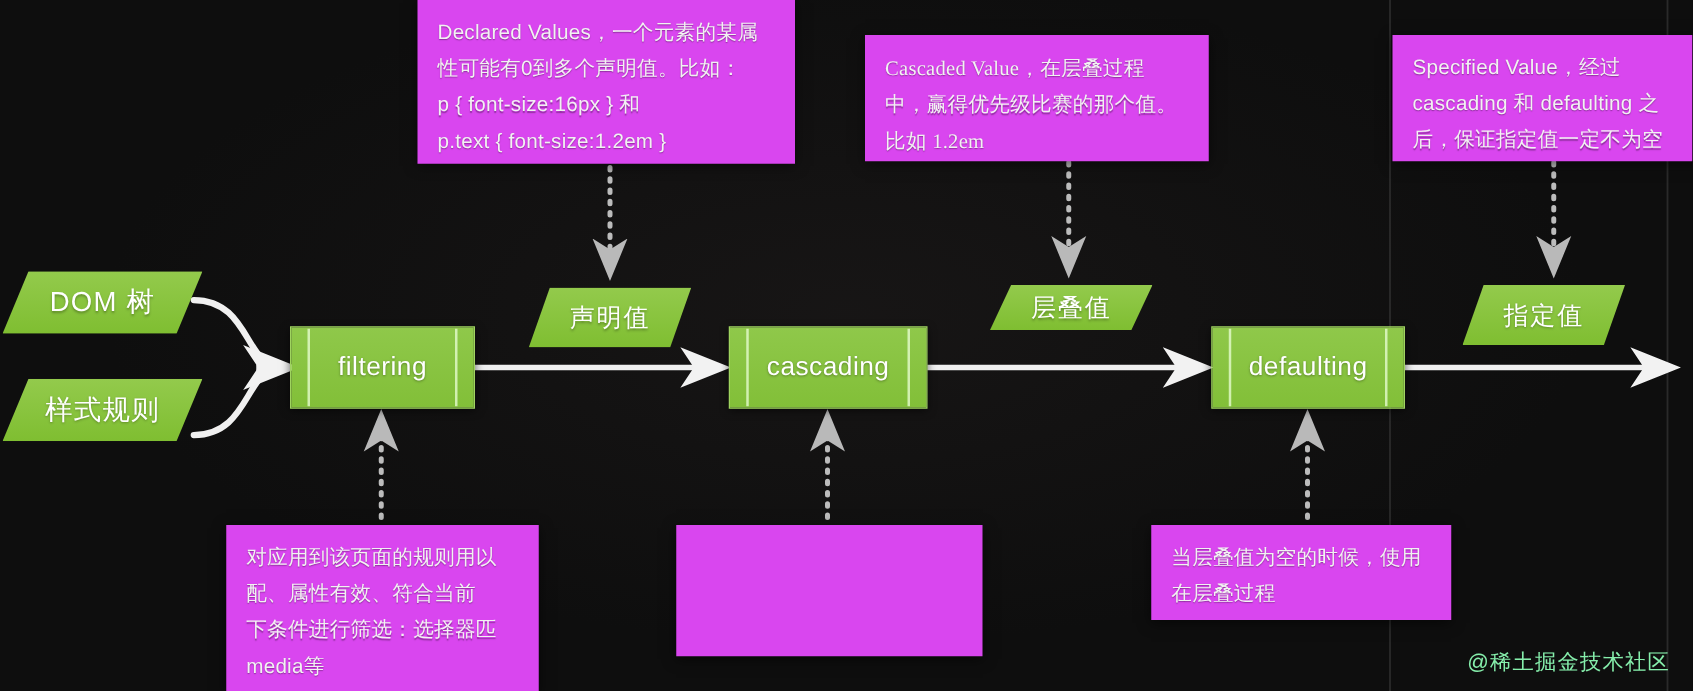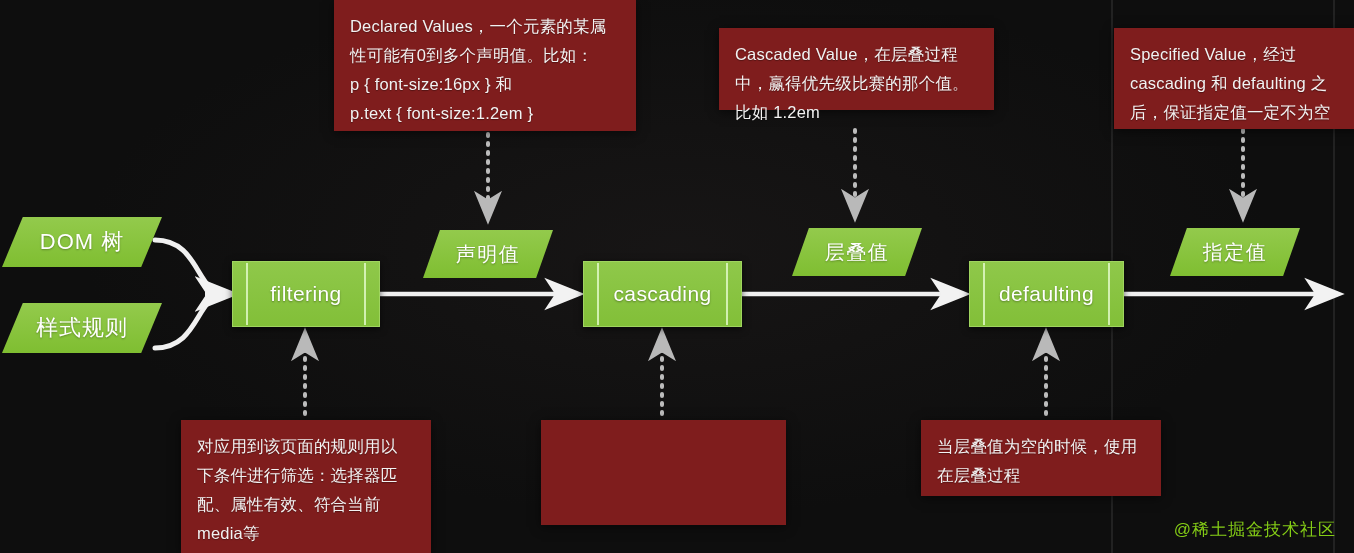--- a/index.html
+++ b/index.html
@@ -25,21 +25,21 @@
     pointer-events: none;
     z-index: 0;
   }
 
   .layer { position: absolute; inset: 0; z-index: 2; }
   svg.layer { z-index: 1; }
 
   
   .callout {
     position: absolute;
-    background: #7f1d1d;
+    background: #d946ef;
     color: #f2f2f2;
     font-size: 16.5px;
     line-height: 29px;
     letter-spacing: 0.2px;
     padding: 12px 16px 14px 16px;
     box-sizing: border-box;
     box-shadow: 0 2px 10px rgba(0,0,0,0.55);
     text-shadow: 0 1px 1px rgba(0,0,0,0.35);
     z-index: 4;
   }
@@ -94,21 +94,21 @@
     letter-spacing: 1px;
     text-shadow: 0 1px 2px rgba(0,0,0,0.3);
   }
   .para.small .slabel { font-size: 20px; letter-spacing: 1.5px; }
 
   
   .watermark {
     position: absolute;
     right: 18px;
     bottom: 12px;
-    color: #84cc16;
+    color: #86efac;
     font-size: 17px;
     letter-spacing: 1px;
     z-index: 5;
   }
 </style>
 </head>
 <body>
 
 <div id="stage">
 
@@ -145,36 +145,36 @@
     <path d="M1046,414 L1046,334" stroke="#bcbcbc" stroke-width="4" fill="none" stroke-dasharray="2 7" stroke-linecap="round" marker-end="url(#dotHeadUp)"></path>
   </svg>
 
   <div class="callout" style="left:334px; top:0px; width:302px; height:131px;">
     <span class="ln">Declared Values，一个元素的某属</span>
     <span class="ln">性可能有0到多个声明值。比如：</span>
     <span class="ln">p { font-size:16px } 和</span>
     <span class="ln">p.text { font-size:1.2em }</span>
   </div>
 
-  <div class="callout" style="left:719px; top:28px; width:275px; height:82px;">
+  <div class="callout" style="left:692px; top:28px; width:275px; height:101px;font-family:Liberation Serif, serif;">
     <span class="ln">Cascaded Value，在层叠过程</span>
     <span class="ln">中，赢得优先级比赛的那个值。</span>
     <span class="ln">比如 1.2em</span>
   </div>
 
   <div class="callout" style="left:1114px; top:28px; width:248px; height:101px;">
     <span class="ln">Specified Value，经过</span>
     <span class="ln">cascading 和 defaulting 之</span>
     <span class="ln">后，保证指定值一定不为空</span>
   </div>
 
   <div class="callout" style="left:181px; top:420px; width:250px; height:133px;">
     <span class="ln">对应用到该页面的规则用以</span>
+    <span class="ln">配、属性有效、符合当前</span>
     <span class="ln">下条件进行筛选：选择器匹</span>
-    <span class="ln">配、属性有效、符合当前</span>
     <span class="ln">media等</span>
   </div>
 
   <div class="callout" style="left:541px; top:420px; width:245px; height:105px;">
     <span class="ln">
       
     </span>
 
   </div>
 
@@ -186,21 +186,21 @@
   <div class="para" style="left:2px; top:217px; width:160px; height:50px;">
     <span class="slabel">DOM 树</span>
   </div>
   <div class="para" style="left:2px; top:303px; width:160px; height:50px;">
     <span class="slabel">样式规则</span>
   </div>
 
   <div class="para small" style="left:423px; top:230px; width:130px; height:48px;">
     <span class="slabel">声明值</span>
   </div>
-  <div class="para small" style="left:792px; top:228px; width:130px; height:48px;font-family:Liberation Serif, serif;">
+  <div class="para small" style="left:792px; top:228px; width:130px; height:36px;font-family:Liberation Serif, serif;">
     <span class="slabel">层叠值</span>
   </div>
   <div class="para small" style="left:1170px; top:228px; width:130px; height:48px;font-family:Liberation Serif, serif;">
     <span class="slabel">指定值</span>
   </div>
 
   <div class="process" style="left:232px; top:261px; width:148px; height:66px;">
     <span class="bar l"></span>
     <span class="bar r"></span>
     <span class="plabel">filtering</span>

